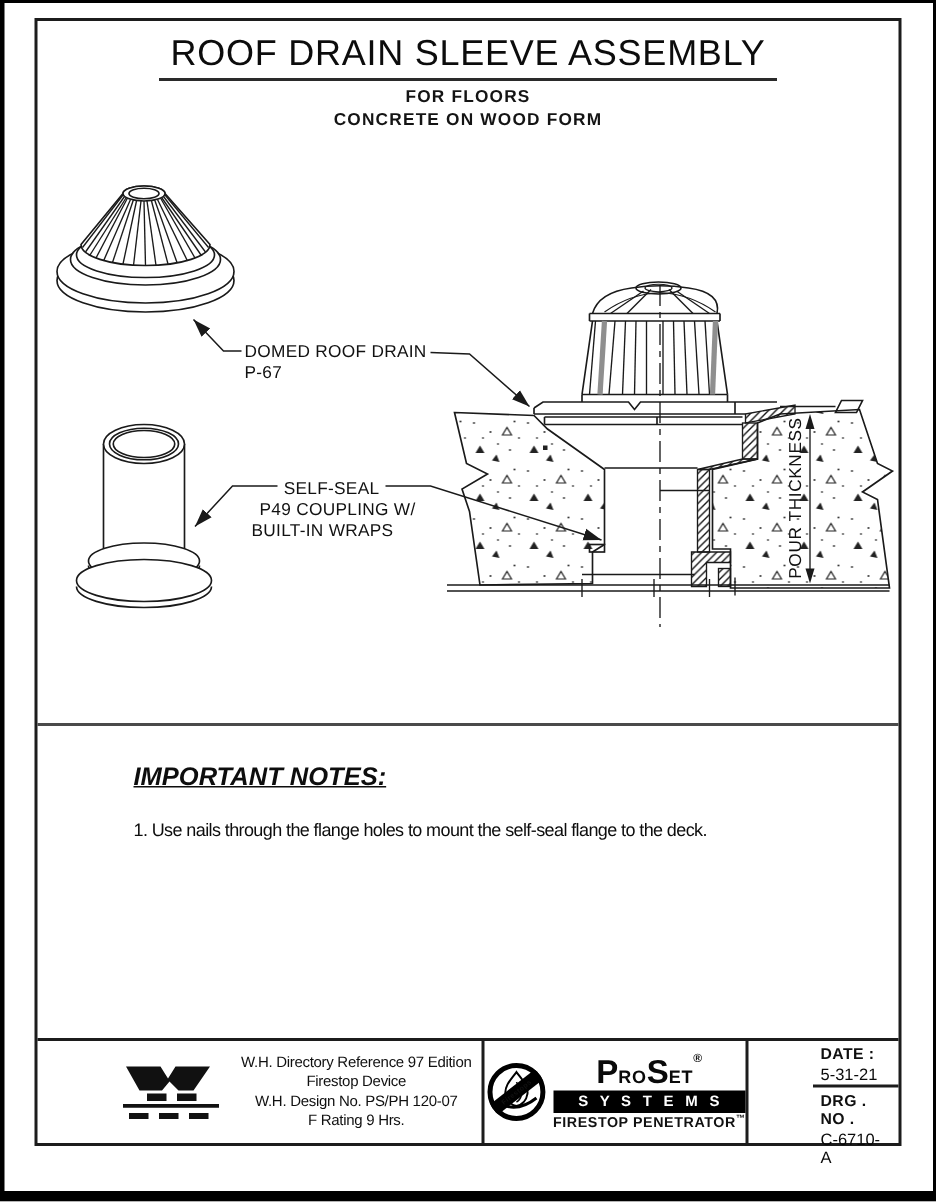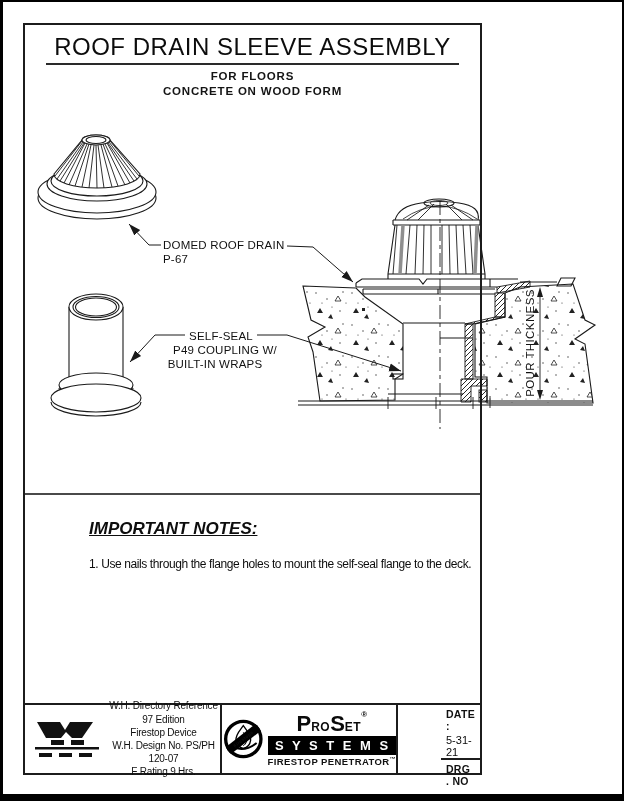--- a/index.html
+++ b/index.html
@@ -3,48 +3,48 @@
 <meta charset="utf-8">
 <style>
   * { margin:0; padding:0; box-sizing:border-box; }
   html,body { background:#e8e8e8; }
   .page {
     position:relative; width:624px; height:801px; background:#fff;
     border:2px solid #000; border-left-width:3px; border-bottom-width:7px;
     font-family:"Liberation Sans", sans-serif; color:#111; overflow:hidden;
   }
   .frame {
-    position:absolute; left:20px; top:21px; width:459px; height:752px;
+    position:absolute; left:20px; top:10px; width:578px; height:752px;
     border:2px solid #1c1c1c;
   }
   .title-block { text-align:center; padding-top:8px; }
   .title {
     display:inline-block; font-size:24px; letter-spacing:.5px; color:#0c0c0c;
     border-bottom:2px solid #2a2a2a; padding:0 8px 2px 8px; white-space:nowrap;
   }
   .subtitle { margin-top:4px; font-size:11.5px; font-weight:bold; letter-spacing:.8px; line-height:1.3; color:#141414; }
   .drawing-svg { position:absolute; left:0; top:72px; width:574px; height:396px; }
   .section-divider { position:absolute; left:0; right:0; top:468px; border-top:2px solid #4a4a4a; }
   .notes { position:absolute; left:64px; top:494px; width:508px; font-size:12px; letter-spacing:-.4px; color:#0d0d0d; }
   .notes-heading { font-size:17px; font-weight:bold; text-decoration:underline; letter-spacing:0; margin-bottom:18px;font-style:italic; }
   .note { margin-bottom:23px; line-height:1.3; padding-left:15px; text-indent:-15px; }
   .footer {
     position:absolute; left:0; right:0; bottom:0; height:70px;
-    border-top:2px solid #1c1c1c; display:flex;
+    border-top:2px solid #1c1c1c; display:flex;padding-left:47px;
   }
   .footer-cell-wh { width:251px; border-right:2px solid #1c1c1c; display:flex; align-items:center; }
   .wh-logo { margin-left:8px; flex:none; }
   .wh-text { flex:1; text-align:center; font-size:10px; letter-spacing:-.2px; line-height:1.32; color:#101010; }
   .footer-cell-proset { width:176px; border-right:2px solid #1c1c1c; display:flex; align-items:center; justify-content:center; gap:3px; }
   .proset-text { text-align:center; }
   .proset-name { font-weight:bold; color:#0a0a0a; line-height:1; white-space:nowrap; }
   .proset-name .big { font-size:22px; }
   .proset-name .small { font-size:12px; letter-spacing:.5px; }
   .proset-reg { font-size:8px; vertical-align:14px; }
-  .systems-bar { margin-top:1px; background:#000; color:#fff; font-size:13px; font-weight:bold; letter-spacing:2.5px; padding:2px 2px 2px 4px; text-align:center; white-space:nowrap; }
+  .systems-bar { margin-top:1px; background:#000; color:#fff; font-size:10px; font-weight:bold; letter-spacing:2.5px; padding:2px 2px 2px 4px; text-align:center; white-space:nowrap; }
   .proset-tagline { margin-top:1px; font-size:9.5px; font-weight:bold; letter-spacing:.4px; white-space:nowrap; }
   .proset-tm { font-size:6px; vertical-align:4px; }
   .footer-cell-meta { flex:1; display:flex; flex-direction:column; font-size:10.5px; }
   .meta-row { flex:1; padding:3px 5px 0 5px;margin-left:43px; }
   .meta-row.first { border-bottom:2px solid #1c1c1c; }
   .meta-label { font-weight:bold; letter-spacing:.3px; color:#101010; }
   .meta-value { text-align:left; margin-top:2px; font-size:11px; color:#0a0a0a; }
   svg text { font-family:"Liberation Sans", sans-serif; fill:#111; }
 </style>
 </head>

